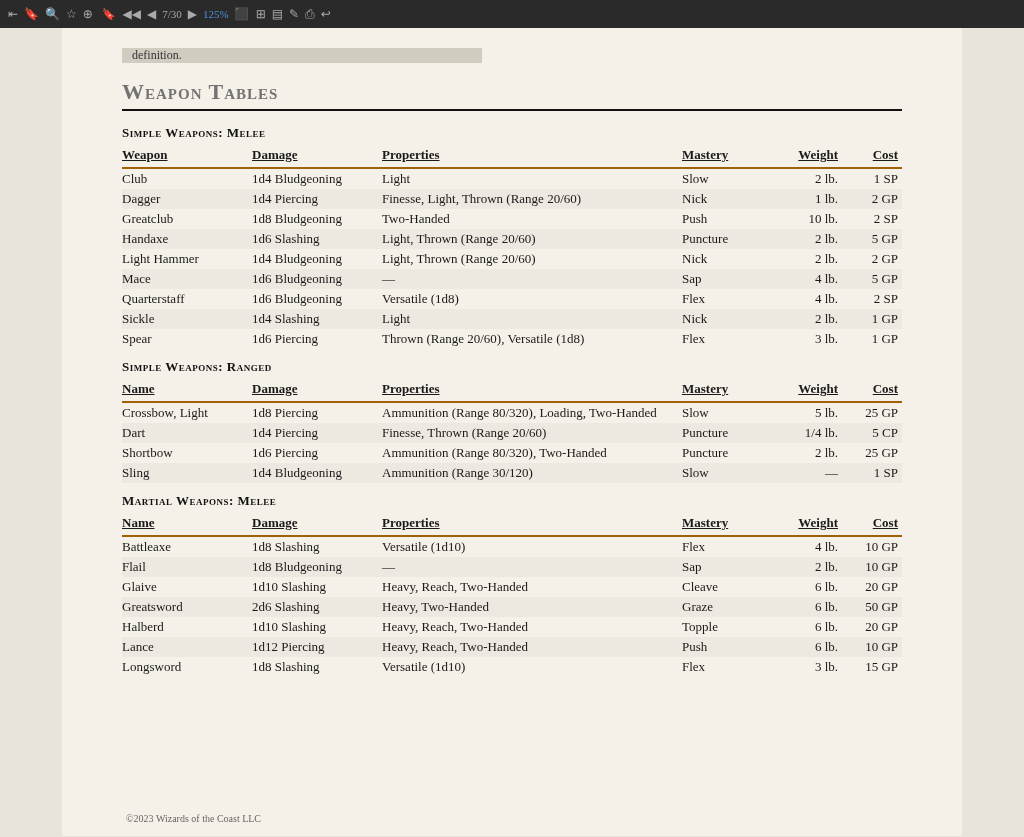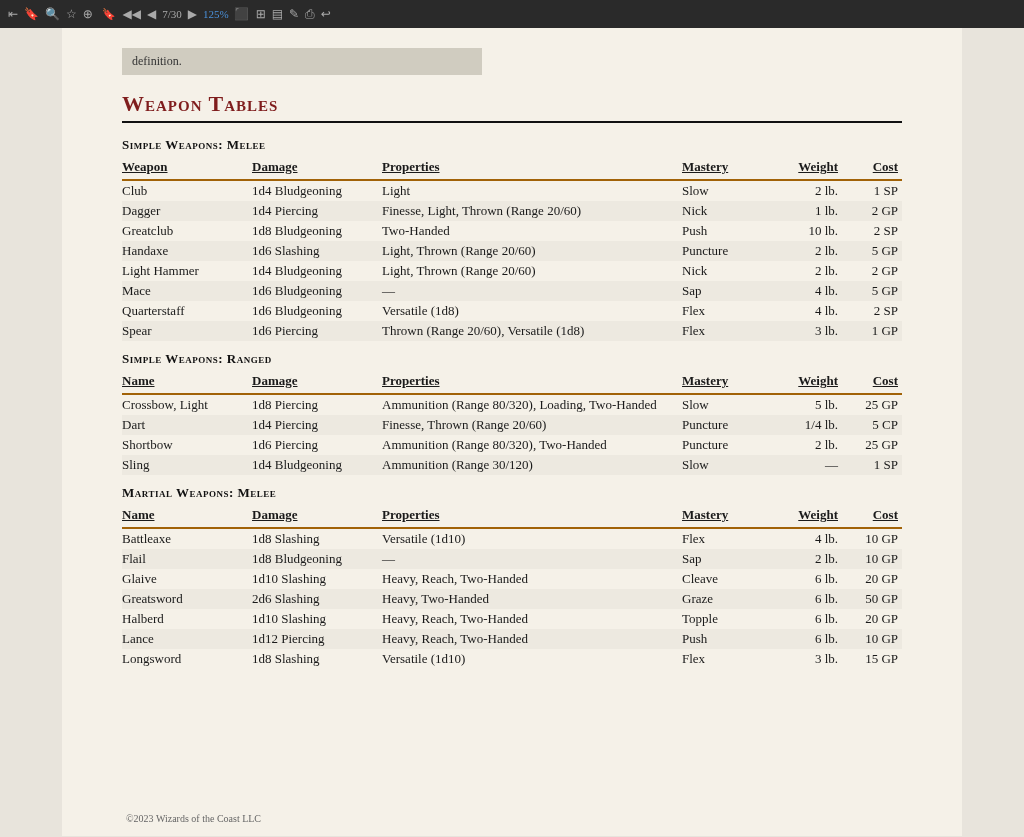--- a/index.html
+++ b/index.html
@@ -26,33 +26,33 @@
     .page-container {
       background: #f5f1e8;
       max-width: 900px;
       margin: 0 auto;
       padding: 20px 60px 40px 60px;
       min-height: 808px;
       position: relative;
     }
     .top-note {
       background: #d0ccc0;
-      padding: 6px 10px;
+      padding: 0 10px;
       margin-bottom: 16px;
       font-size: 12px;
       color: #333;
       max-width: 360px;
     }
     .page-title {
       font-size: 22px;
       font-variant: small-caps;
       font-weight: bold;
       letter-spacing: 1px;
       margin-bottom: 4px;
-      color: #7f1d1d;
+      color: #737373;
     }
     .title-rule {
       border: none;
       border-top: 2px solid #111;
       margin-bottom: 14px;
     }
     .section-header {
       font-size: 13px;
       font-variant: small-caps;
       font-weight: bold;
@@ -194,20 +194,28 @@
           </tr>
           <tr>
             <td>Quarterstaff</td>
             <td>1d6 Bludgeoning</td>
             <td>Versatile (1d8)</td>
             <td>Flex</td>
             <td class="right">4 lb.</td>
             <td class="right">2 SP</td>
           </tr>
           <tr>
+            <td>Sickle</td>
+            <td>1d4 Slashing</td>
+            <td>Light</td>
+            <td>Nick</td>
+            <td class="right">2 lb.</td>
+            <td class="right">1 GP</td>
+          </tr>
+          <tr>
             <td>Spear</td>
             <td>1d6 Piercing</td>
             <td>Thrown (Range 20/60), Versatile (1d8)</td>
             <td>Flex</td>
             <td class="right">3 lb.</td>
             <td class="right">1 GP</td>
           </tr>
         </tbody>
     </table>
   </div>

